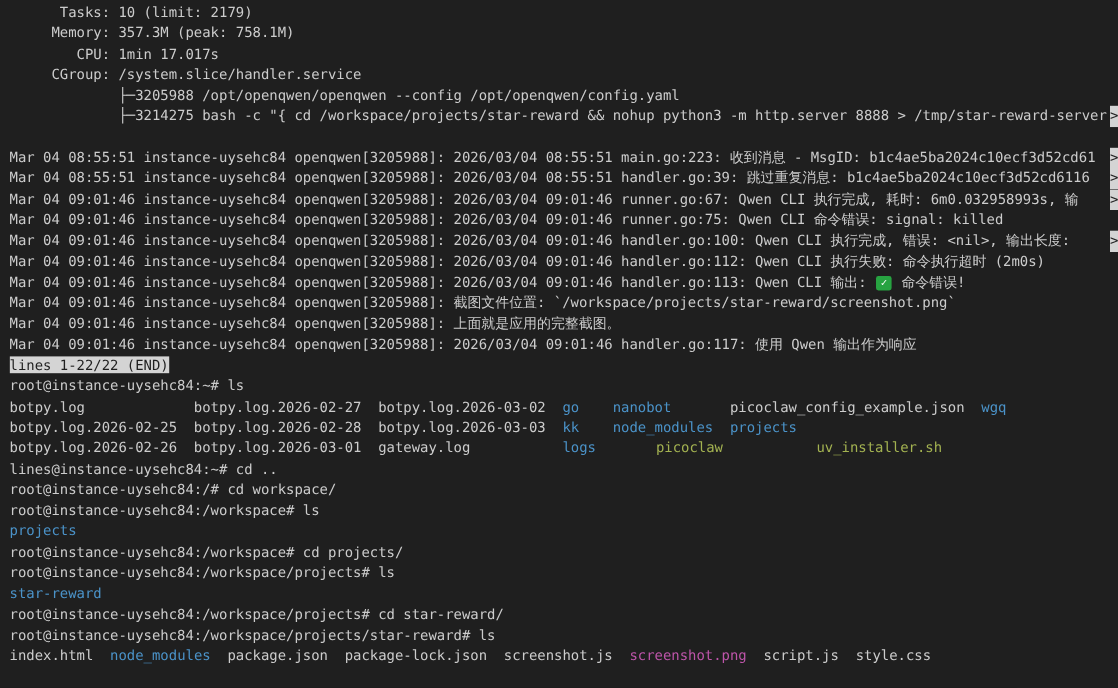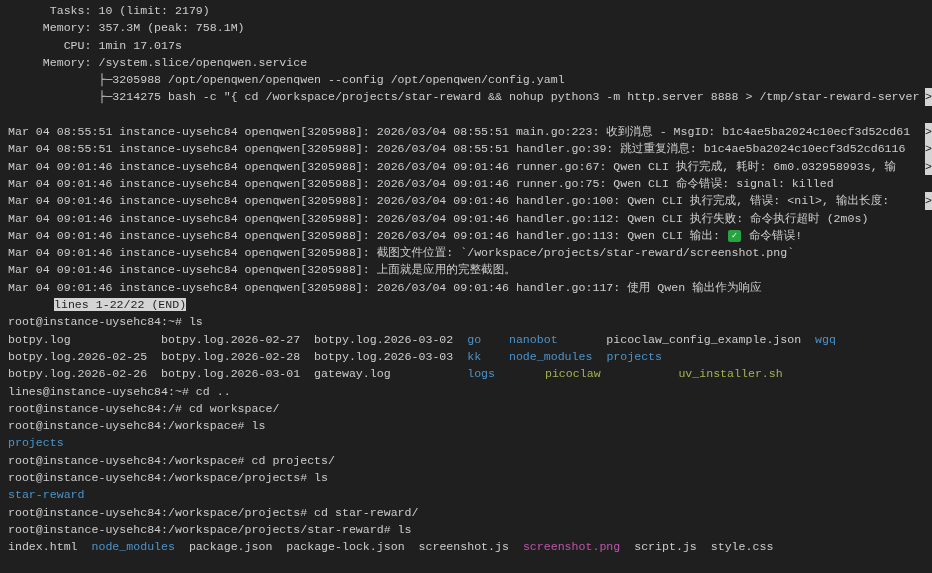--- a/index.html
+++ b/index.html
@@ -16,26 +16,25 @@
     line-height:17.3px;
     padding:2px 0 0 8px;
     overflow:hidden;
   }
   .line {
     position:relative;
     white-space:pre;
     height:17.3px;
     width:100%;
     overflow:hidden;
-    font-family:Liberation Mono, monospace;
   }
   .c-b   { color:var(--dir-blue,#4b93c9); }
   .c-x   { color:var(--exec-green,#a3b251);margin-left:36px; }
   .c-m   { color:var(--img-magenta,#be55aa); }
-  .c-inv { background:var(--inv-bg,#d4d4d4); color:var(--inv-fg,#1f1f1f);margin-left:46px; }
+  .c-inv { background:var(--inv-bg,#d4d4d4); color:var(--inv-fg,#1f1f1f); }
   .c-check {
     display:inline-block;
     width:13px; height:12px;
     background:var(--check-green,#27a341);
     color:#ffffff;
     border-radius:2px;
     font-size:9px; line-height:12px;
     text-align:center;
     vertical-align:1px;
     margin:0 1px;
@@ -49,21 +48,21 @@
   }
 </style>
 </head>
 <body>
 
 <div class="terminal">
   <div id="term-lines">
       <div class="line"><span>      Tasks: 10 (limit: 2179)</span></div>
       <div class="line"><span>     Memory: 357.3M (peak: 758.1M)</span></div>
       <div class="line"><span>        CPU: 1min 17.017s</span></div>
-      <div class="line"><span>     Memory: /system.slice/openqwen.service</span></div>
+      <div class="line"><span>     CGroup: /system.slice/handler.service</span></div>
       <div class="line"><span>             ├─3205988 /opt/openqwen/openqwen --config /opt/openqwen/config.yaml</span></div>
       <div class="line"><span>             ├─3214275 bash -c "{ cd /workspace/projects/star-reward &amp;&amp; nohup python3 -m http.server 8888 &gt; /tmp/star-reward-server</span><span class="trunc">&gt;</span></div>
       <div class="line"><span></span></div>
       <div class="line"><span>Mar 04 08:55:51 instance-uysehc84 openqwen[3205988]: 2026/03/04 08:55:51 main.go:223: 收到消息 - MsgID: b1c4ae5ba2024c10ecf3d52cd61</span><span class="trunc">&gt;</span></div>
       <div class="line"><span>Mar 04 08:55:51 instance-uysehc84 openqwen[3205988]: 2026/03/04 08:55:51 handler.go:39: 跳过重复消息: b1c4ae5ba2024c10ecf3d52cd6116</span><span class="trunc">&gt;</span></div>
       <div class="line"><span>Mar 04 09:01:46 instance-uysehc84 openqwen[3205988]: 2026/03/04 09:01:46 runner.go:67: Qwen CLI 执行完成, 耗时: 6m0.032958993s, 输</span><span class="trunc">&gt;</span></div>
       <div class="line"><span>Mar 04 09:01:46 instance-uysehc84 openqwen[3205988]: 2026/03/04 09:01:46 runner.go:75: Qwen CLI 命令错误: signal: killed</span></div>
       <div class="line"><span>Mar 04 09:01:46 instance-uysehc84 openqwen[3205988]: 2026/03/04 09:01:46 handler.go:100: Qwen CLI 执行完成, 错误: &lt;nil&gt;, 输出长度: </span><span class="trunc">&gt;</span></div>
       <div class="line"><span>Mar 04 09:01:46 instance-uysehc84 openqwen[3205988]: 2026/03/04 09:01:46 handler.go:112: Qwen CLI 执行失败: 命令执行超时 (2m0s)</span></div>
       <div class="line"><span>Mar 04 09:01:46 instance-uysehc84 openqwen[3205988]: 2026/03/04 09:01:46 handler.go:113: Qwen CLI 输出: </span><span class="c-check">✓</span><span> 命令错误!</span></div>

